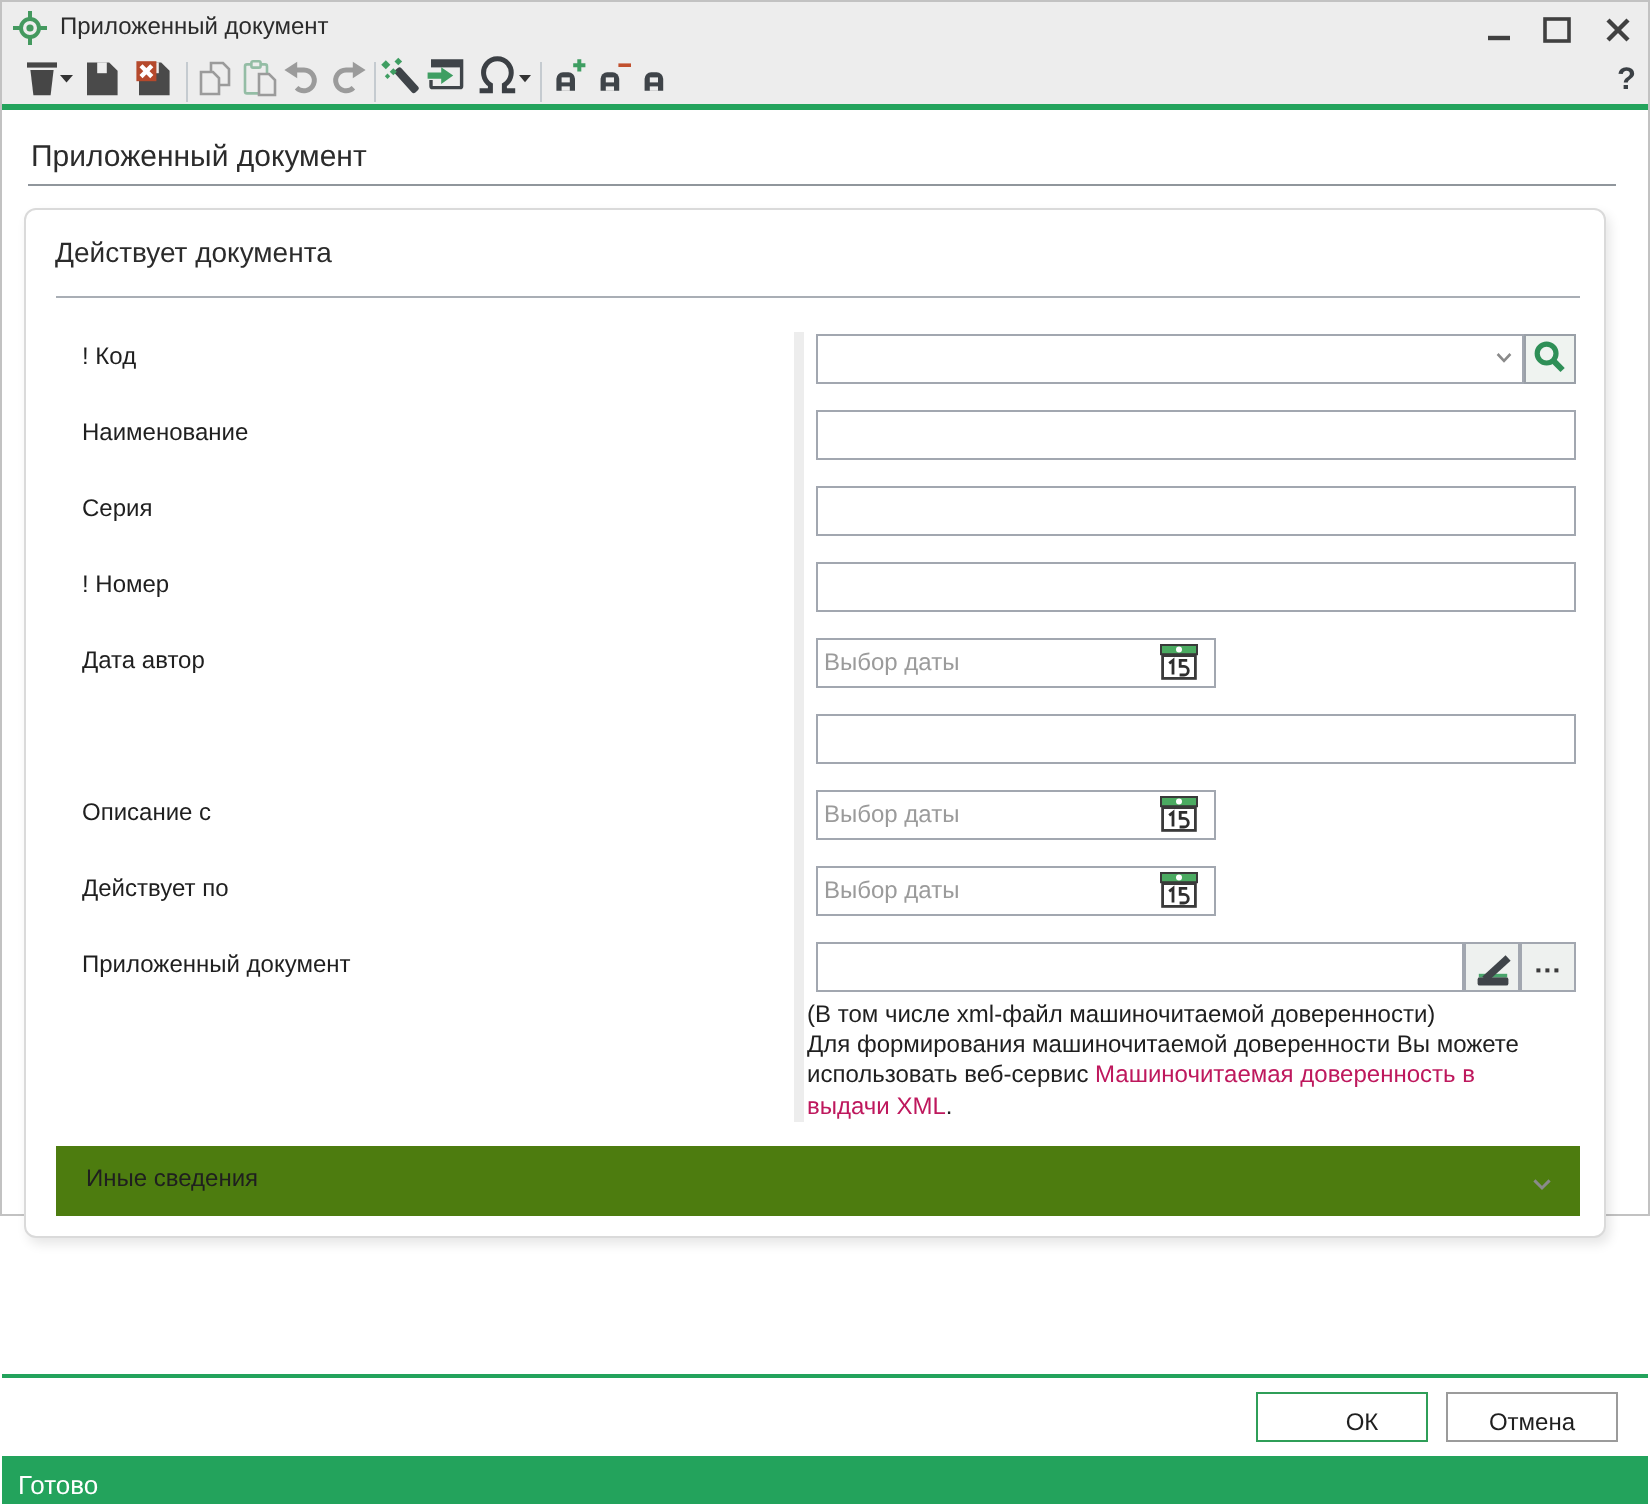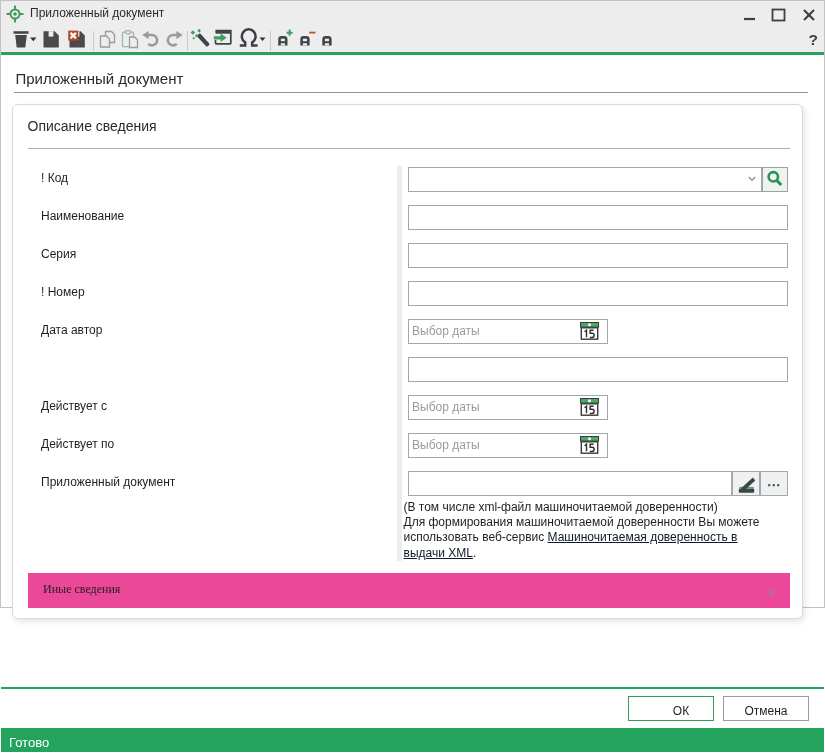--- a/index.html
+++ b/index.html
@@ -15,22 +15,22 @@
   #pagehdr-line { position:absolute; left:13px; top:91px; width:794px; height:1px; background:#90969c; }
   #card { position:absolute; left:11px; top:103px; width:791px; height:515px; background:#fff; border:1px solid #dadada; border-radius:6px; box-shadow:2px 3px 6px rgba(0,0,0,0.10); }
   #cardtitle { position:absolute; left:14.5px; top:13px; font-size:14px; color:#2b2b2b; }
   #cardtitle-line { position:absolute; left:15px; top:43px; width:762px; height:1px; background:#a9aeb5; }
   #stripe { position:absolute; left:384px; top:61px; width:5px; height:395px; background:#ededed; }
   .lbl { position:absolute; left:28px; font-size:12px; color:#1f1f1f; }
   .fld { position:absolute; left:394.5px; background:#fff; border:1px solid #a2a7b0; }
   .ph { position:absolute; left:3.5px; top:4.7px; font-size:12px; color:#9b9b9b; }
   .cal { position:absolute; right:7.3px; top:2.8px; }
   #note { position:absolute; left:390.5px; top:394.6px; font-size:12px; line-height:15.4px; color:#1f1f1f; width:380px; }
-  a.grn { color:#0f172a; text-decoration:underline; }
-  #inyie { position:absolute; left:15px; top:467.5px; width:762px; height:35.5px; background:#ec4899;font-family:Liberation Serif, serif; }
+  a.grn { color:#be185d; }
+  #inyie { position:absolute; left:15px; top:467.5px; width:762px; height:35.5px; background:#4d7c0f; }
   #inyie span { position:absolute; left:15px; top:9.6px; font-size:12px; color:#1f1f1f; }
   #btnline { position:absolute; left:0; top:686px; width:823px; height:2px; background:#23a35c; }
   .btn { position:absolute; top:695px; width:86px; height:25px; background:#fff; text-align:center; font-size:12px; line-height:29px; color:#1f1f1f; }
   #ok { left:627px; border:1px solid #2f9e58;padding-left:20px; }
   #cancel { left:722px; border:1px solid #9b9b9b; }
   #statusbar { position:absolute; left:0; top:727px; width:823px; height:24px; background:#23a35c;text-align:right; }
   #statusbar span { position:absolute; left:8px; top:6.5px; font-size:13px; color:#fff; }
 </style>
 </head>
 <body>
@@ -124,29 +124,29 @@
       <text x="807.5" y="16.7" font-family="Liberation Sans, sans-serif" font-size="15.5" font-weight="bold" fill="#3b4045">?</text>
     </svg>
     <div class="tbsep" style="left:92px"></div>
     <div class="tbsep" style="left:186px"></div>
     <div class="tbsep" style="left:269px"></div>
   </div>
   <div id="toolbar-line"></div>
   <div id="pagehdr">Приложенный документ</div>
   <div id="pagehdr-line"></div>
   <div id="card">
-    <div id="cardtitle">Описание сведения</div>
+    <div id="cardtitle">Действует документа</div>
     <div id="cardtitle-line"></div>
     <div id="stripe"></div>
     <div class="lbl" style="top:66px">! Код</div>
     <div class="lbl" style="top:104px">Наименование</div>
     <div class="lbl" style="top:142px">Серия</div>
     <div class="lbl" style="top:180px">! Номер</div>
     <div class="lbl" style="top:218px">Дата автор</div>
-    <div class="lbl" style="top:294px">Действует с</div>
+    <div class="lbl" style="top:294px">Описание с</div>
     <div class="lbl" style="top:332px">Действует по</div>
     <div class="lbl" style="top:370px">Приложенный документ</div>
 
     <div class="fld" style="top:61.5px; width:354px; height:25px;">
       <svg width="10" height="8" style="position:absolute;right:4px;top:7.5px" viewBox="0 0 10 8">
           <path d="M1.8 2 L5 5.4 L8.2 2" stroke="#8a8a8a" stroke-width="1.3" fill="none"></path>
         </svg>
     </div>
     <div class="fld" style="top:61.5px; left:749px; width:25.5px; height:25px; background:#eff3f0; border-color:#9aa0a8;">
       <svg width="24" height="23" viewBox="0 0 24 23" style="position:absolute;left:0;top:0">

